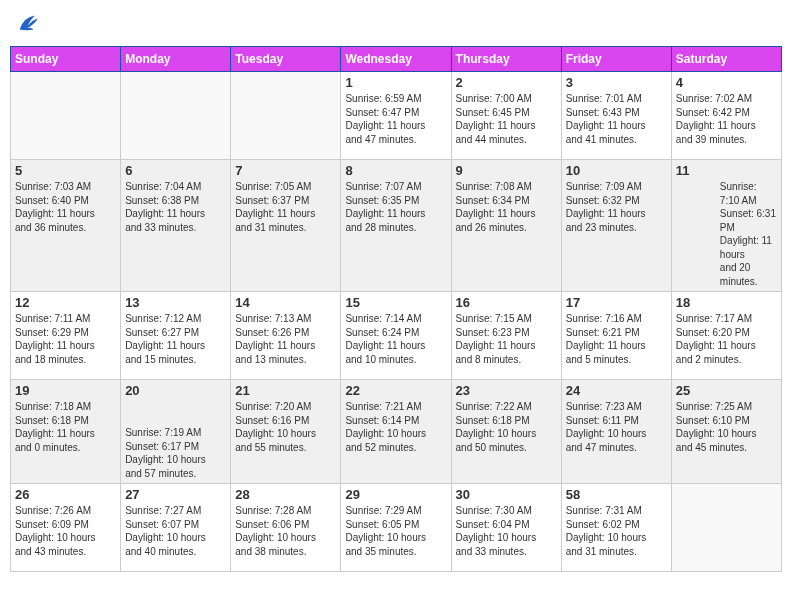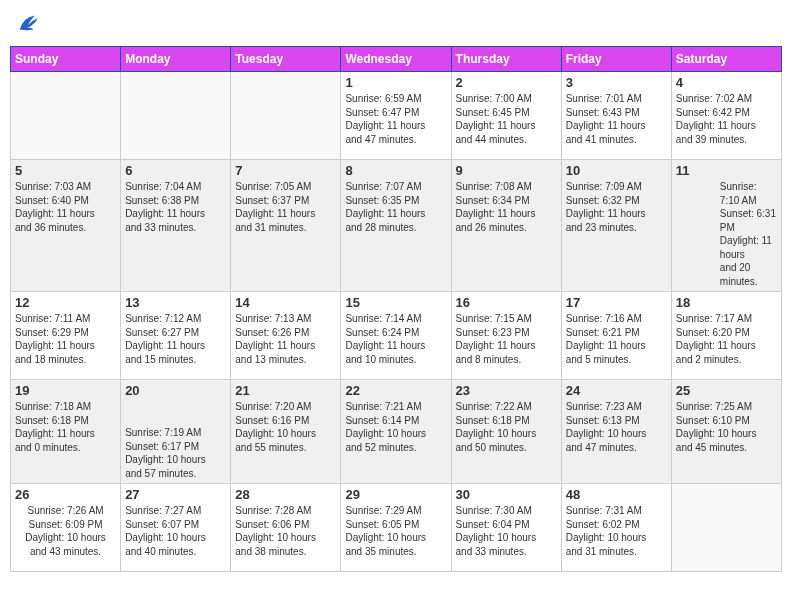--- a/index.html
+++ b/index.html
@@ -288,36 +288,36 @@
         <td>
           <div class="day-number">23</div>
           <div class="day-info" style="white-space: pre-line;">Sunrise: 7:22 AM
 Sunset: 6:18 PM
 Daylight: 10 hours
 and 50 minutes.</div>
         </td>
         <td>
           <div class="day-number">24</div>
           <div class="day-info" style="white-space: pre-line;">Sunrise: 7:23 AM
-Sunset: 6:13 PM
+Sunset: 6:11 PM
 Daylight: 10 hours
 and 47 minutes.</div>
         </td>
         <td>
           <div class="day-number">25</div>
           <div class="day-info" style="white-space: pre-line;">Sunrise: 7:25 AM
 Sunset: 6:10 PM
 Daylight: 10 hours
 and 45 minutes.</div>
         </td>
       </tr>
       <tr>
         <td>
           <div class="day-number">26</div>
-          <div class="day-info" style="white-space: pre-line; text-align: center;">Sunrise: 7:26 AM
+          <div class="day-info" style="white-space: pre-line;">Sunrise: 7:26 AM
 Sunset: 6:09 PM
 Daylight: 10 hours
 and 43 minutes.</div>
         </td>
         <td>
           <div class="day-number">27</div>
           <div class="day-info" style="white-space: pre-line;">Sunrise: 7:27 AM
 Sunset: 6:07 PM
 Daylight: 10 hours
 and 40 minutes.</div>
@@ -337,21 +337,21 @@
 and 35 minutes.</div>
         </td>
         <td>
           <div class="day-number">30</div>
           <div class="day-info" style="white-space: pre-line;">Sunrise: 7:30 AM
 Sunset: 6:04 PM
 Daylight: 10 hours
 and 33 minutes.</div>
         </td>
         <td>
-          <div class="day-number">48</div>
+          <div class="day-number">58</div>
           <div class="day-info" style="white-space: pre-line;">Sunrise: 7:31 AM
 Sunset: 6:02 PM
 Daylight: 10 hours
 and 31 minutes.</div>
         </td>
         <td class="empty"></td>
       </tr>
     </tbody>
 </table>
 

